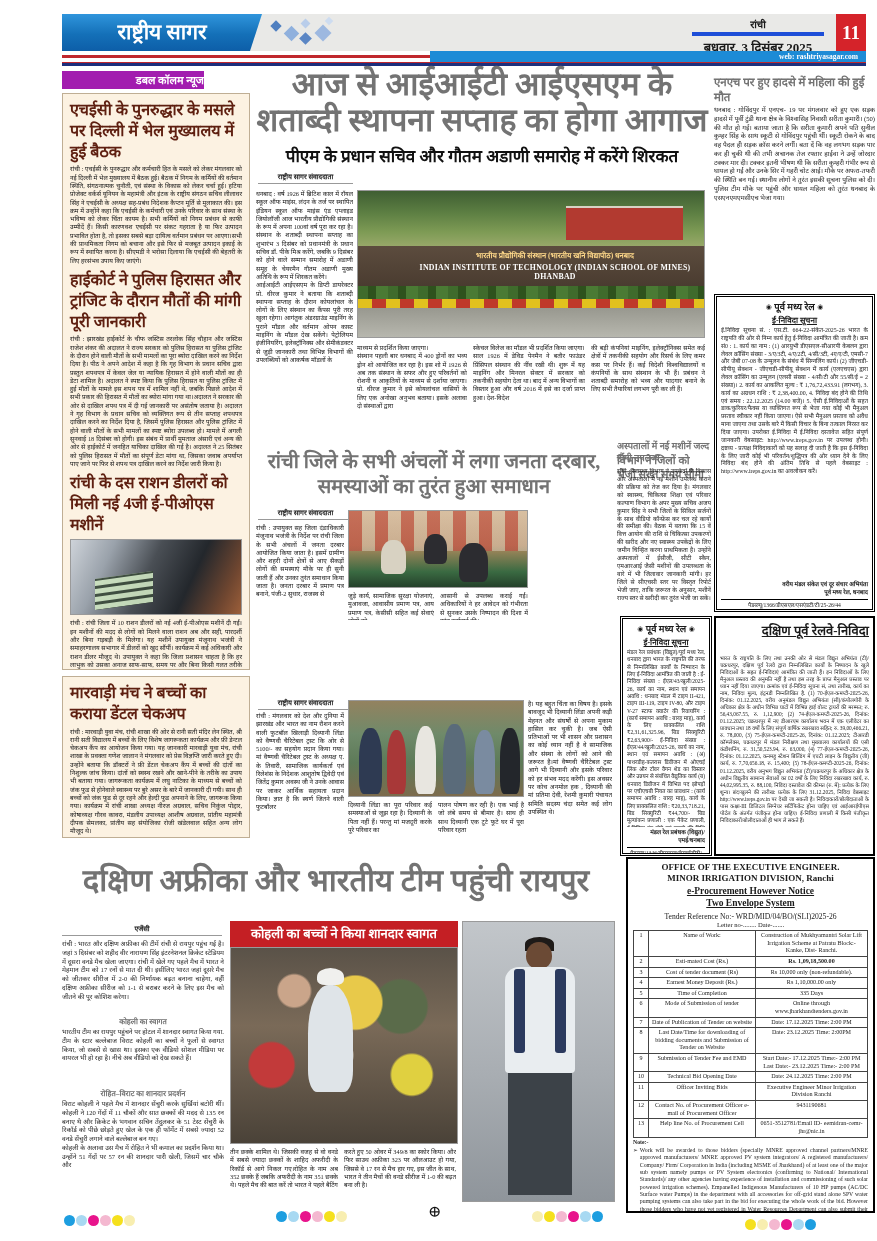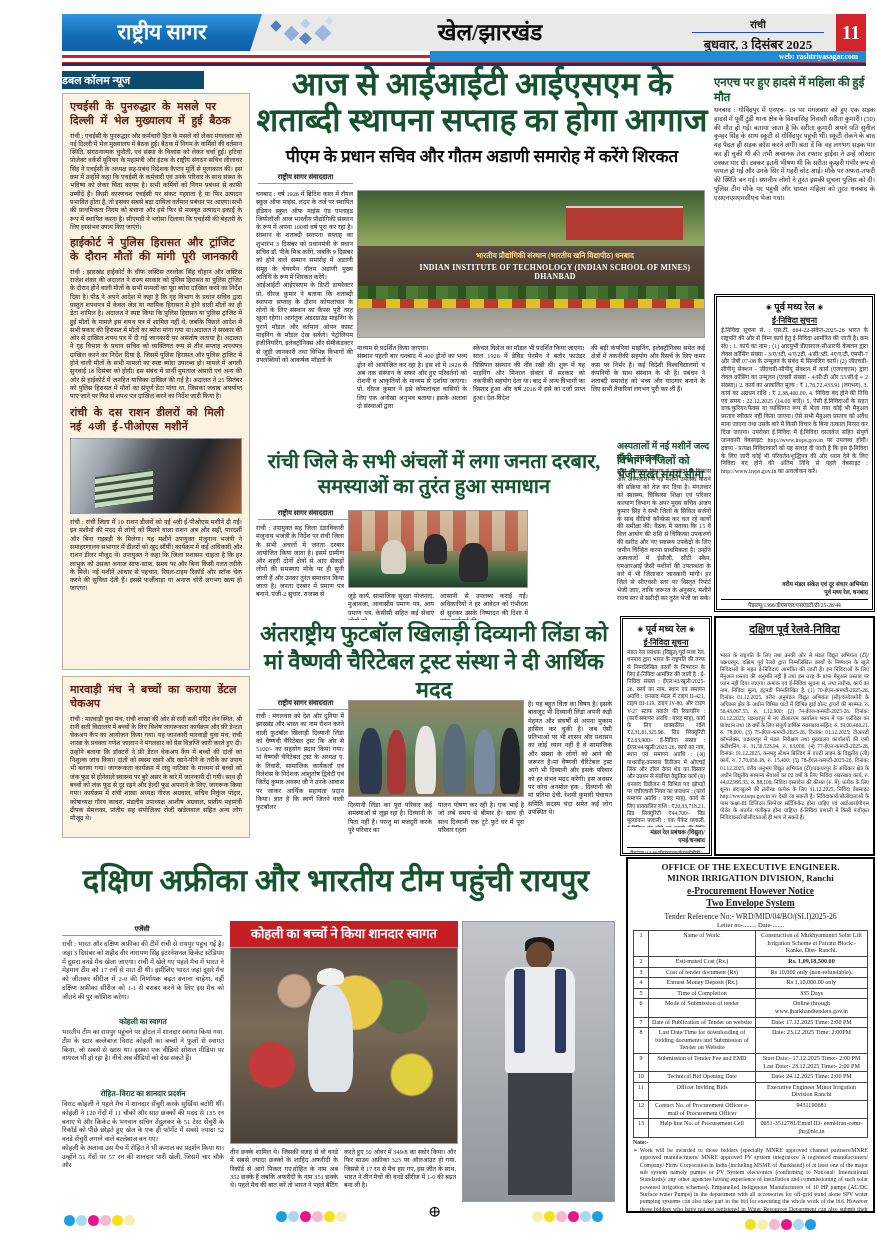--- a/index.html
+++ b/index.html
@@ -4,39 +4,39 @@
 <style>
   html,body{margin:0;padding:0;background:#e8e8e8;}
   .page{position:relative;width:877px;height:1241px;background:#ffffff;overflow:hidden;
         font-family:"Liberation Serif","DejaVu Serif",serif;color:#1a1a1a;}
   .abs{position:absolute;}
   .just{text-align:justify;}
   .pre{white-space:pre-line;}
   .clip{overflow:hidden;}
   .t6{font-size:6.3px;line-height:1.32;}
   .t66{font-size:6.6px;line-height:1.33;}
-  .hl-sm{font-weight:700;color:#5e1f10;font-size:11px;line-height:1.3;font-family:Liberation Mono, monospace;}
-  .hl-blk{font-weight:700;color:#14532d;}
+  .hl-sm{font-weight:700;color:#5e1f10;font-size:16px;line-height:1.3;}
+  .hl-blk{font-weight:700;color:#737373;}
   .byline{font-size:6.8px;font-weight:700;text-align:center;border-bottom:1px solid #999;padding-bottom:2px;color:#222;}
   .cream{background:#fcf2e2;border:1px solid #bfae94;box-sizing:border-box;padding:6px 7px;}
   
   .mast{background:linear-gradient(180deg,#2f95dc 0%,#1470b8 55%,#0d5ea8 100%);
         clip-path:polygon(0 0,100% 0,94% 100%,0 100%);color:#fff;font-weight:800;
         font-size:21px;text-align:center;line-height:37px;}
   .grayband{background:#e9e9e7;}
   .secttl{font-weight:800;font-size:23px;color:#0d0d0d;text-align:center;line-height:37px;}
   .citydate{text-align:center;}
-  .city{font-weight:700;font-size:10px;border-bottom:1px solid #1d4ed8;padding-bottom:1px;}
+  .city{font-weight:700;font-size:10px;border-bottom:4px solid #1d4ed8;padding-bottom:1px;}
   .date{font-size:13px;font-weight:700;padding-top:2px;}
   .pagebadge{background:#d5232a;color:#fff;font-weight:800;font-size:19px;text-align:center;line-height:37px;}
   .webstrip{background:#1d8bd6;color:#fff;font-weight:700;font-size:7.5px;text-align:right;
             line-height:11px;padding-right:8px;box-sizing:border-box;}
   .redline{background:#c0272d;}
   .toprule{background:#1d2f7c;border-top:1px solid #c0272d;}
-  .dcnbar{background:#0c4a6e;color:#fff;font-weight:700;font-size:11px;text-align:left;line-height:18px;}
+  .dcnbar{background:#a21caf;color:#fff;font-weight:700;font-size:11px;text-align:right;line-height:18px;}
   .dia{position:absolute;background:#7fa4d8;transform:rotate(45deg);}
   
   .ph{box-sizing:border-box;border:1px solid #9a9a9a;}
   .iit-top{position:absolute;left:0;top:0;right:0;height:38%;
       background:linear-gradient(180deg,#3f5e32 0%,#5d7f43 40%,#7e9b55 75%,#97a869 100%);}
   .iit-bld{position:absolute;right:6%;top:10%;width:34%;height:22%;background:#b23a30;border-top:2px solid #d8d2c4;}
   .iit-wall{position:absolute;left:0;top:38%;right:0;height:27%;
       background:linear-gradient(180deg,#5c4c3e 0%,#4a3c30 100%);color:#fff;text-align:center;padding-left:48px;}
   .iit-hi{font-size:7.5px;font-weight:700;color:#ffd98a;padding-top:4px;}
   .iit-en{font-size:7.8px;font-weight:700;color:#ffffff;letter-spacing:.3px;padding-top:3px;}
@@ -71,21 +71,21 @@
   .crick-pants{position:absolute;left:30%;top:54%;width:42%;height:44%;background:#3c4248;}
   
   .railbox{border:3px double #000;background:#fff;box-sizing:border-box;padding:3px 4px;overflow:hidden;}
   .rail-title{font-weight:800;font-size:9.5px;text-align:center;}
   .rail-emb{font-size:7px;vertical-align:1px;}
   .rail-sub{font-weight:700;font-size:8px;text-align:center;text-decoration:underline;margin:1px 0 2px;}
   .rail-body{font-size:5.5px;line-height:1.33;text-align:justify;}
   .rail-foot{font-size:6px;font-weight:700;text-align:right;margin-top:2px;line-height:1.3;}
   .rail-code{font-size:5.6px;text-align:center;border-top:1px solid #000;margin-top:2px;padding-top:1px;}
   .sebox{border:2px solid #000;box-sizing:border-box;padding:3px 4px;overflow:hidden;background:#fff;}
-  .se-title{font-weight:800;font-size:11px;text-align:center;text-decoration:underline;margin-bottom:16px;}
+  .se-title{font-weight:800;font-size:13px;text-align:right;text-decoration:underline;margin-bottom:16px;}
   .se-pr{font-size:5.6px;text-align:right;font-weight:700;}
   
   .tnd{border:2px solid #000;box-sizing:border-box;background:#fff;padding:3px 5px;overflow:hidden;}
   .tnd-h1{font-weight:800;font-size:9px;text-align:center;line-height:1.25;}
   .tnd-h2{font-weight:800;font-size:9.5px;text-align:center;text-decoration:underline;line-height:1.35;}
   .tnd-ref{font-size:7.6px;text-align:center;margin-top:2px;}
   .tnd-let{font-size:6.6px;text-align:center;}
   .tnd table{width:100%;border-collapse:collapse;margin-top:2px;}
   .tnd td{border:1px solid #444;font-size:6.1px;line-height:1.25;padding:1px 2px;vertical-align:top;}
   .tnd td.no{width:10px;text-align:center;}
@@ -109,21 +109,20 @@
     <span>राष्ट्रीय सागर</span>
   </div>
   <div class="abs" style="left:268px;top:18px;width:70px;height:30px;">
     <span class="dia" style="left:4px;top:4px;width:8px;height:8px;background:#4f7fc0;"></span>
     <span class="dia" style="left:18px;top:10px;width:11px;height:11px;background:#8fb0dd;"></span>
     <span class="dia" style="left:34px;top:2px;width:7px;height:7px;background:#b9cdea;"></span>
     <span class="dia" style="left:33px;top:16px;width:9px;height:9px;background:#5b86c4;"></span>
     <span class="dia" style="left:49px;top:9px;width:12px;height:12px;background:#9db8e0;"></span>
     <span class="dia" style="left:58px;top:0px;width:6px;height:6px;background:#cddcf0;"></span>
   </div>
-  <div class="abs secttl" style="left:360px;top:14px;width:260px;">खेल/झारखंड</div>
   <div class="abs citydate" style="left:692px;top:17px;width:132px;">
     <div class="city">रांची</div>
     <div class="date">बुधवार, 3 दिसंबर 2025</div>
   </div>
   <div class="abs pagebadge" style="left:836px;top:14px;width:30px;height:37px;">11</div>
   <div class="abs redline" style="left:62px;top:55px;width:368px;height:3px;"></div>
   <div class="abs webstrip" style="left:430px;top:51px;width:436px;height:11px;">web: rashtriyasagar.com</div>
   <div class="abs toprule" style="left:62px;top:62px;width:804px;height:3px;"></div>
 
   <div class="abs dcnbar" style="left:62px;top:71px;width:142px;height:18px;">डबल कॉलम न्यूज</div>
@@ -182,21 +181,20 @@
       <span class="fig" style="left:62%;top:42%;width:16%;height:52%;"></span>
     </div>
   </div>
   <div class="abs t6 just clip" style="left:348px;top:592px;width:86px;height:28px;">जुड़े कार्य, सामाजिक सुरक्षा योजनाएं, मुआवजा, आवासीय प्रमाण पत्र, आय प्रमाण पत्र, केसीसी सहित कई सेवाएं लोगों को</div>
   <div class="abs t6 just clip" style="left:440px;top:592px;width:88px;height:28px;">आसानी से उपलब्ध कराई गईं। अधिकारियों ने हर आवेदन को गंभीरता से सुनकर उसके निष्पादन की दिशा में तुरंत कार्रवाई की।</div>
 
   <div class="abs hl-blk" style="left:617px;top:441px;width:94px;font-size:9.3px;line-height:1.25;">अस्पतालों में नई मशीनें जल्द होंगी उपलब्ध</div>
   <div class="abs hl-blk" style="left:617px;top:454px;width:94px;font-size:11px;line-height:1.25;">विभाग ने जिलों को भेजी सख्त समय सीमा</div>
   <div class="abs just clip" style="left:617px;top:468px;width:94px;height:144px;font-size:6.1px;line-height:1.3;">रांची : स्वास्थ्य विभाग ने उपकेंद्रों के विकास और अस्पतालों में नई मशीनें उपलब्ध कराने की प्रक्रिया को तेज कर दिया है। मंगलवार को स्वास्थ्य, चिकित्सा शिक्षा एवं परिवार कल्याण विभाग के अपर मुख्य सचिव अजय कुमार सिंह ने सभी जिलों के सिविल सर्जनों के साथ वीडियो कॉन्फ्रेंस कर चल रहे कार्यों की समीक्षा की। बैठक में बताया कि 15 वें वित्त आयोग की राशि से चिकित्सा उपकरणों की खरीद और नए स्वास्थ्य उपकेंद्रों के लिए जमीन चिन्हित करना प्राथमिकता है। उन्होंने अस्पतालों में ईसीजी, सीटी स्कैन, एमआरआई जैसी मशीनों की उपलब्धता के बारे में भी जिलावार जानकारी मांगी। हर जिले से सीएचसी स्तर पर विस्तृत रिपोर्ट भेजी जाए, ताकि जरूरत के अनुसार, मशीनें राज्य स्तर से खरीदी कर तुरंत भेजी जा सकें।</div>
 
-  <div class="abs hl-blk" style="left:256px;top:620px;width:356px;font-size:22px;line-height:1.28;text-align:center;">अंतराष्ट्रीय फुटबॉल खिलाड़ी दिव्यानी लिंडा को मां वैष्णवी चैरिटेबल ट्रस्ट संस्था ने दी आर्थिक मदद</div>
   <div class="abs byline" style="left:258px;top:698px;width:95px;">राष्ट्रीय सागर संवाददाता</div>
   <div class="abs t6 just clip" style="left:256px;top:712px;width:88px;height:146px;">रांची : मंगलवार को देश और दुनिया में झारखंड और भारत का नाम रौशन करने वाली फुटबॉल खिलाड़ी दिव्यानी लिंडा को वैष्णवी चैरिटेबल ट्रस्ट कि ओर से 5100/- का सहयोग प्रदान किया गया। मां वैष्णवी चैरिटेबल ट्रस्ट के अध्यक्ष ए. के तिवारी, सामाजिक कार्यकर्ता एवं रिलेशंस के निदेशक आशुतोष द्विवेदी एवं जितेंद्र कुमार अवस्थ जी ने उनके आवास पर जाकर आर्थिक सहायता प्रदान किया। ज्ञात है कि स्वर्ण जितने वाली फुटबॉलर</div>
   <div class="abs ph divy" style="left:348px;top:700px;width:176px;height:97px;">
     <div style="position:relative;width:100%;height:100%;overflow:hidden;">
       <span class="fig" style="left:6%;top:28%;width:13%;height:70%;background:#2e3a52;"></span>
       <span class="fig" style="left:22%;top:30%;width:11%;height:68%;background:#a83838;"></span>
       <span class="fig" style="left:38%;top:26%;width:12%;height:72%;background:#e8e6e0;"></span>
       <span class="fig" style="left:54%;top:24%;width:13%;height:74%;background:#5a6b7a;"></span>
       <span class="fig" style="left:72%;top:30%;width:12%;height:68%;background:#7a8ba0;"></span>
       <span class="fig" style="left:87%;top:28%;width:11%;height:70%;background:#23262b;"></span>

